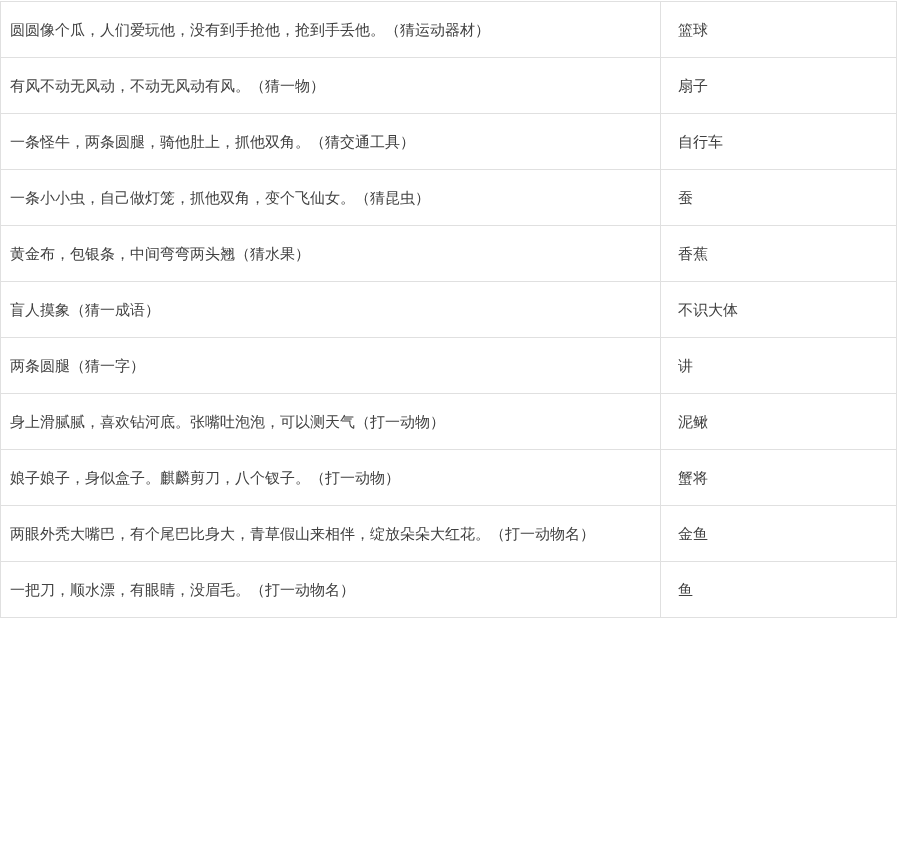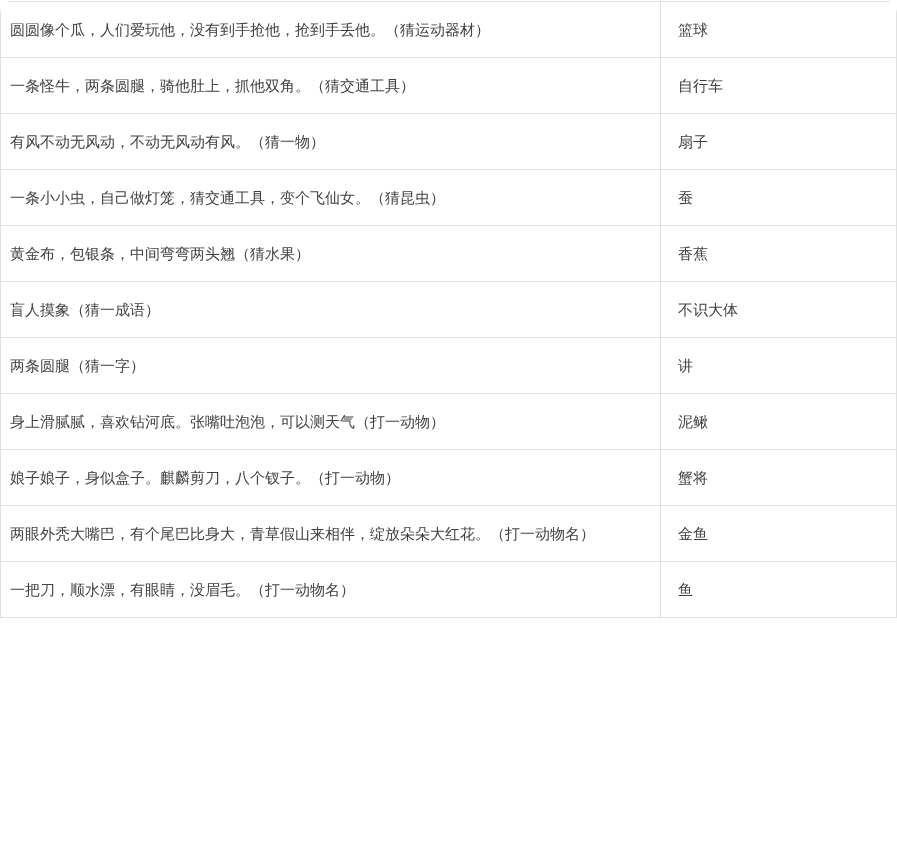--- a/index.html
+++ b/index.html
@@ -1,15 +1,15 @@
 <!DOCTYPE html>
 <html><head>
 <meta charset="utf-8">
 <style>
-  * { box-sizing: border-box; border-radius: 13px; }
+  * { box-sizing: border-box; }
   html, body {
     margin: 0;
     padding: 0;
     background: #ffffff;
     font-family: "Liberation Sans", "DejaVu Sans", sans-serif;
   }
   .page {
     width: 897px;
     height: 857px;
     overflow: hidden;
@@ -47,29 +47,29 @@
     <colgroup>
       <col class="col-q">
       <col class="col-a">
     </colgroup>
     <tbody>
       <tr>
         <td class="question-cell">圆圆像个瓜，人们爱玩他，没有到手抢他，抢到手丢他。（猜运动器材）</td>
         <td class="answer-cell">篮球</td>
       </tr>
       <tr>
+        <td class="question-cell">有风不动无风动，不动无风动有风。（猜一物）</td>
+        <td class="answer-cell">扇子</td>
+      </tr>
+      <tr>
         <td class="question-cell">一条怪牛，两条圆腿，骑他肚上，抓他双角。（猜交通工具）</td>
         <td class="answer-cell">自行车</td>
       </tr>
       <tr>
-        <td class="question-cell">有风不动无风动，不动无风动有风。（猜一物）</td>
-        <td class="answer-cell">扇子</td>
-      </tr>
-      <tr>
-        <td class="question-cell">一条小小虫，自己做灯笼，猜交通工具，变个飞仙女。（猜昆虫）</td>
+        <td class="question-cell">一条小小虫，自己做灯笼，抓他双角，变个飞仙女。（猜昆虫）</td>
         <td class="answer-cell">蚕</td>
       </tr>
       <tr>
         <td class="question-cell">黄金布，包银条，中间弯弯两头翘（猜水果）</td>
         <td class="answer-cell">香蕉</td>
       </tr>
       <tr>
         <td class="question-cell">盲人摸象（猜一成语）</td>
         <td class="answer-cell">不识大体</td>
       </tr>

